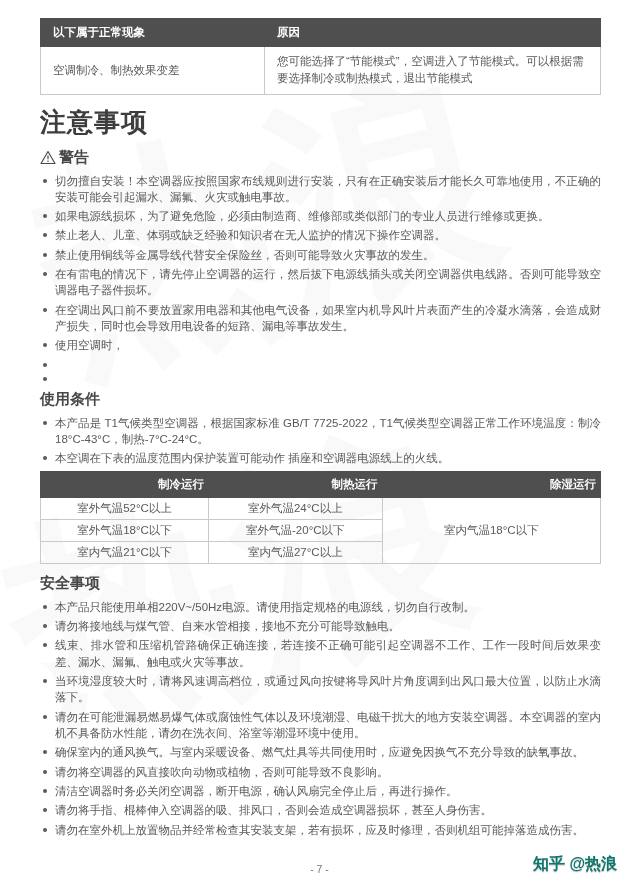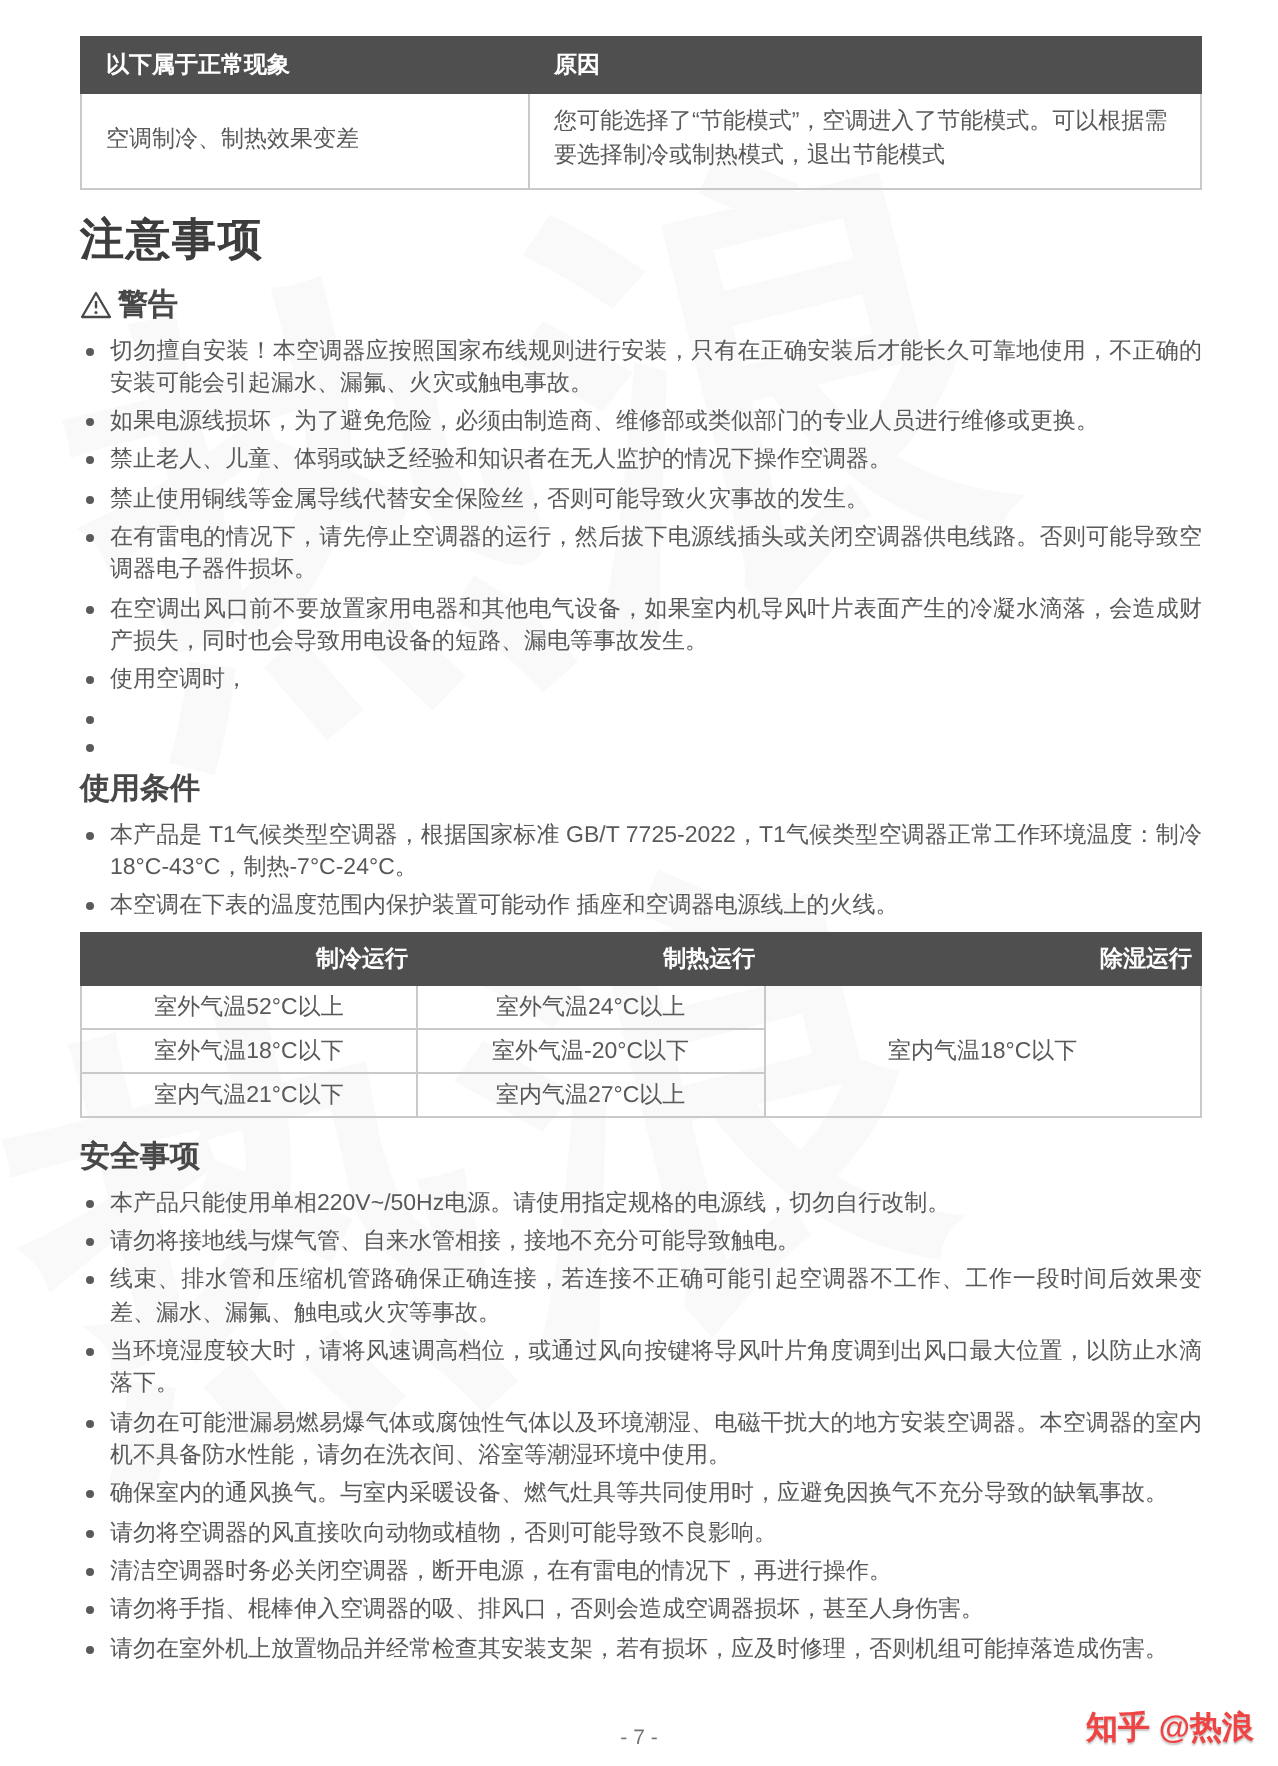--- a/index.html
+++ b/index.html
@@ -46,21 +46,21 @@
   .tbl-normal th + th { border-left:1px solid #7a7a7a; }
   .tbl-normal td {
     border:1px solid #c9c9c9;
     padding:6px 12px; line-height:1.5;
     color:#595959; vertical-align:middle;
   }
   .tbl-normal .col-a { width:40%; }
   .tbl-normal .col-b { width:60%; }
 
   h1.section-big {
-    font-size:22px; color:#3d3d3d; font-weight:bold;
+    font-size:26px; color:#3d3d3d; font-weight:bold;
     margin:4px 0 8px 0; letter-spacing:1px;
   }
   h2.section {
     font-size:15px; color:#484848; font-weight:bold;
     margin:8px 0 6px 0;
     display:flex; align-items:center; gap:3px;
   }
   .warn-icon { display:inline-flex; align-items:center; }
 
   ul.bullets { list-style:none; margin-bottom:4px; }
@@ -97,23 +97,23 @@
   .tbl-temp .c1 { width:30%; }
   .tbl-temp .c2 { width:31%; }
   .tbl-temp .c3 { width:39%; }
 
   .footer {
     position:absolute; left:0; right:0; bottom:8px;
     text-align:center; font-size:10.5px; color:#757575;
     z-index:1;
   }
   .zhihu-wm {
-    position:absolute; right:12px; bottom:8px;
+    position:absolute; right:22px; bottom:8px;
     font-size:16px; font-weight:bold;
-    color:#ef4444;
+    color:#0f766e;
     text-shadow:0 1px 1px rgba(120,120,120,0.45);
     z-index:2; white-space:nowrap;
   }
 </style>
 </head>
 <body>
 
 <div class="page">
   <div class="bg-wm one">热浪</div>
   <div class="bg-wm two">热浪</div>
@@ -195,21 +195,21 @@
     <h2 class="section">安全事项</h2>
 
     <ul class="bullets">
       <li>本产品只能使用单相220V~/50Hz电源。请使用指定规格的电源线，切勿自行改制。</li>
       <li>请勿将接地线与煤气管、自来水管相接，接地不充分可能导致触电。</li>
       <li>线束、排水管和压缩机管路确保正确连接，若连接不正确可能引起空调器不工作、工作一段时间后效果变差、漏水、漏氟、触电或火灾等事故。</li>
       <li>当环境湿度较大时，请将风速调高档位，或通过风向按键将导风叶片角度调到出风口最大位置，以防止水滴落下。</li>
       <li>请勿在可能泄漏易燃易爆气体或腐蚀性气体以及环境潮湿、电磁干扰大的地方安装空调器。本空调器的室内机不具备防水性能，请勿在洗衣间、浴室等潮湿环境中使用。</li>
       <li>确保室内的通风换气。与室内采暖设备、燃气灶具等共同使用时，应避免因换气不充分导致的缺氧事故。</li>
       <li>请勿将空调器的风直接吹向动物或植物，否则可能导致不良影响。</li>
-      <li>清洁空调器时务必关闭空调器，断开电源，在有雷电的情况下，再进行操作。</li>
+      <li>清洁空调器时务必关闭空调器，断开电源，确认风扇完全停止后，再进行操作。</li>
       <li>请勿将手指、棍棒伸入空调器的吸、排风口，否则会造成空调器损坏，甚至人身伤害。</li>
       <li>请勿在室外机上放置物品并经常检查其安装支架，若有损坏，应及时修理，否则机组可能掉落造成伤害。</li>
 
     </ul>
 
   </div>
 
   <div class="footer">- 7 -</div>
   <div class="zhihu-wm">知乎 @热浪</div>
 </div>

